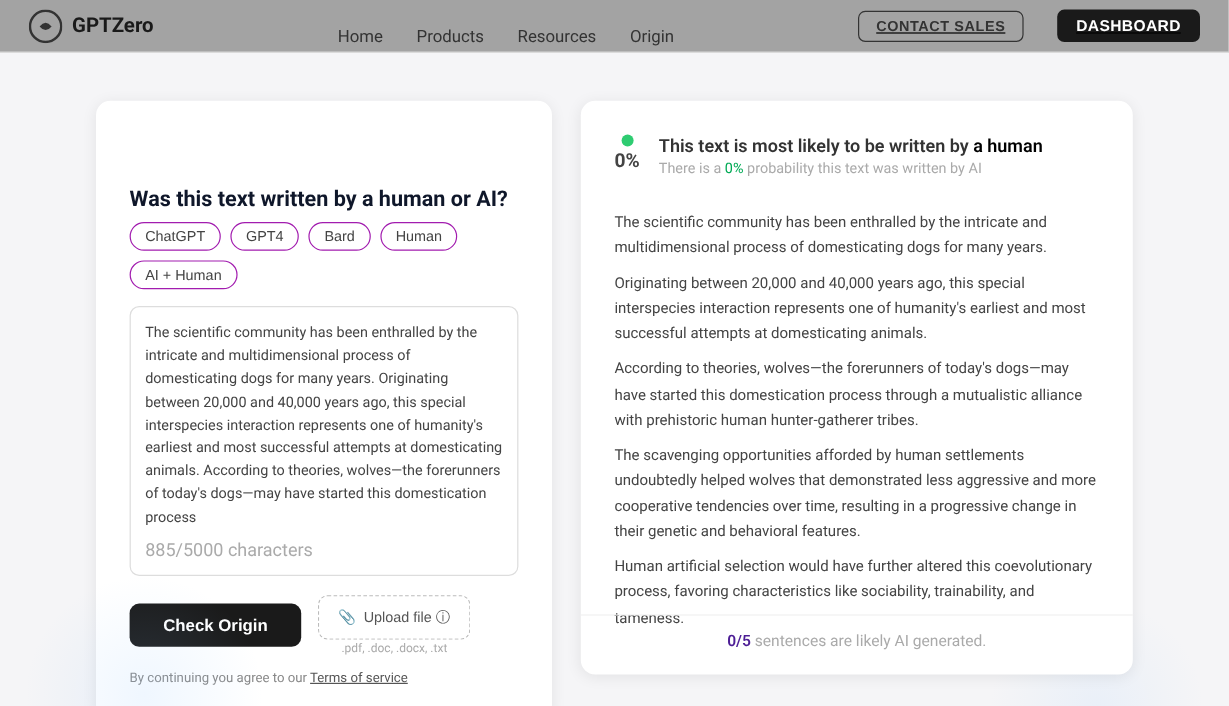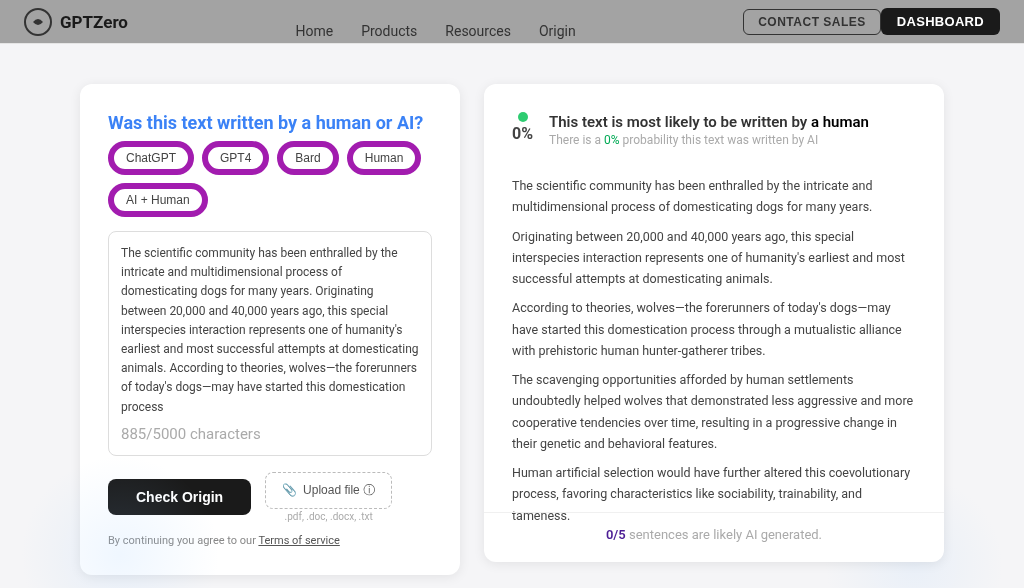--- a/index.html
+++ b/index.html
@@ -42,21 +42,22 @@
     }
     .nav-link {
       font-size: 14px;
       color: #333;
       text-decoration: none;
       cursor: pointer;
     }
     .nav-actions {
       display: flex;
       align-items: flex-end;
-      gap: 0;
+      gap: 28px;
+      text-decoration: underline;
     }
     .btn-contact {
       border: 1.5px solid #333;
       background: transparent;
       padding: 5px 14px;
       border-radius: 6px;
       font-size: 12px;
       font-weight: 600;
       cursor: pointer;
       color: #333;
@@ -116,36 +117,37 @@
     }
     .card-right {
       width: 460px;
       min-height: 420px;
       position: relative;
     }
     
     .card-title {
       font-size: 18px;
       font-weight: 700;
-      color: #3b82f6;
+      color: #0f172a;
       margin-bottom: 8px;
+      margin-top: 44px;
     }
     .card-subtitle {
       font-size: 13px;
       color: #888;
       margin-bottom: 14px;
     }
     .sample-pills {
       display: flex;
       gap: 8px;
       flex-wrap: wrap;
       margin-bottom: 14px;
     }
     .pill {
-      border: 6px solid #a21caf;
+      border: 1px solid #a21caf;
       border-radius: 20px;
       padding: 4px 12px;
       font-size: 12px;
       color: #444;
       cursor: pointer;
       background: #fff;
     }
     .text-area-container {
       border: 1px solid #ddd;
       border-radius: 8px;

